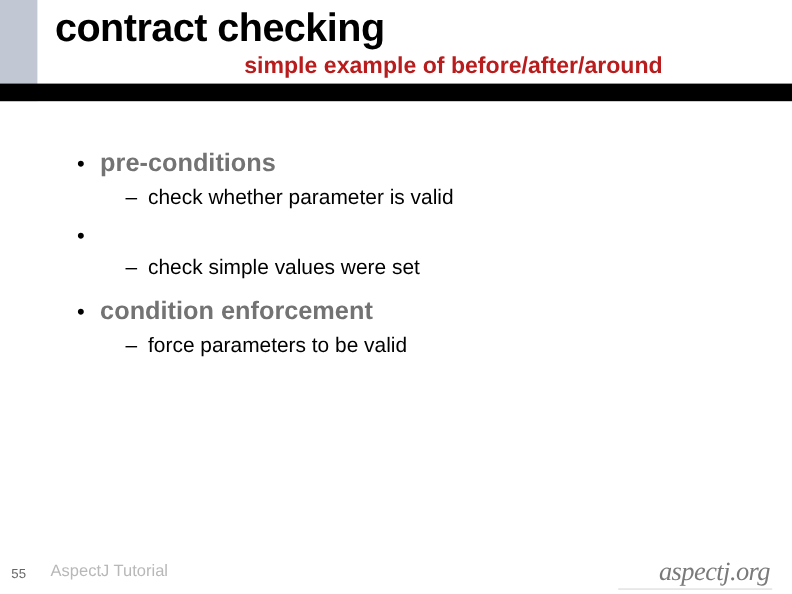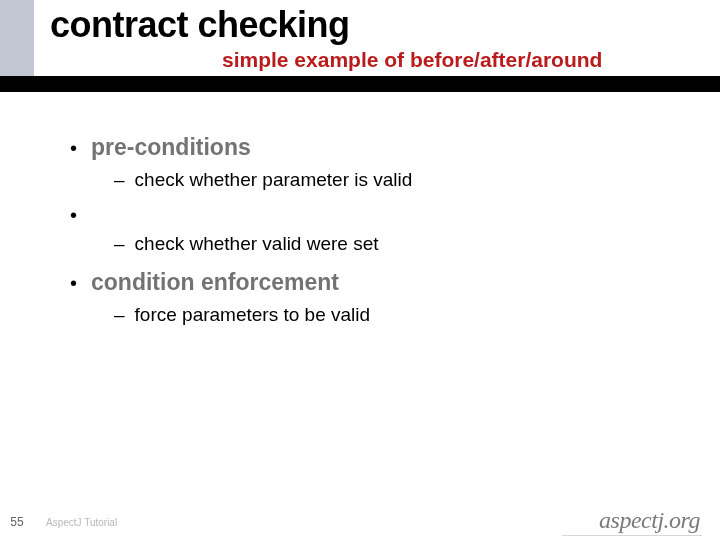--- a/index.html
+++ b/index.html
@@ -13,21 +13,21 @@
   .content { position: absolute; left: 70px; top: 128px; right: 40px; }
   .bullet-main { display: flex; align-items: baseline; gap: 14px; margin-top: 6px; }
   .bullet-main .dot { font-size: 20px; line-height: 1; color: #000; }
   .bullet-main .txt { font-size: 23px; font-weight: bold; color: #737373; }
   .bullet-sub { display: flex; align-items: baseline; gap: 10px; margin: 8px 0 14px 44px; }
   .bullet-sub .dash { font-size: 19px; color: #000; }
   .bullet-sub .txt { font-size: 19px; color: #000; }
   .footer { position: absolute; left: 0; bottom: 0; width: 720px; height: 36px; }
   .slide-num-box { position: absolute; left: 0; bottom: 10px; width: 34px; text-align: center; }
   .slide-num { font-size: 12px; color: #666; }
-  .footer-label { position: absolute; left: 46px; bottom: 12px; font-size: 10px; color: #b8b8b8; }
+  .footer-label { position: absolute; left: 46px; bottom: 12px; font-size: 15px; color: #b8b8b8; }
   .logo { position: absolute; right: 20px; bottom: 6px; display: flex; align-items: baseline; }
   .logo-main { font-family: Georgia, 'Times New Roman', serif; font-size: 24px; font-style: italic; color: #7a7a7a; letter-spacing: -0.5px; }
   .logo-dot { color: #c94a1a; }
   .logo-org { color: #7a7a7a; }
   .logo-line { position: absolute; right: 18px; bottom: 4px; width: 140px; height: 1px; background: #d8d8d8; }
 </style>
 </head>
 <body>
 
 <div class="slide">
@@ -46,21 +46,21 @@
     <div class="bullet-sub">
       <span class="dash">–</span>
       <span class="txt">check whether parameter is valid</span>
     </div>
 
     <div class="bullet-main">
       <span class="dot">•</span>
     </div>
     <div class="bullet-sub">
       <span class="dash">–</span>
-      <span class="txt">check whether valid were set</span>
+      <span class="txt">check simple values were set</span>
     </div>
 
     <div class="bullet-main">
       <span class="dot">•</span>
       <span class="txt">condition enforcement</span>
     </div>
     <div class="bullet-sub">
       <span class="dash">–</span>
       <span class="txt">force parameters to be valid</span>
     </div>

